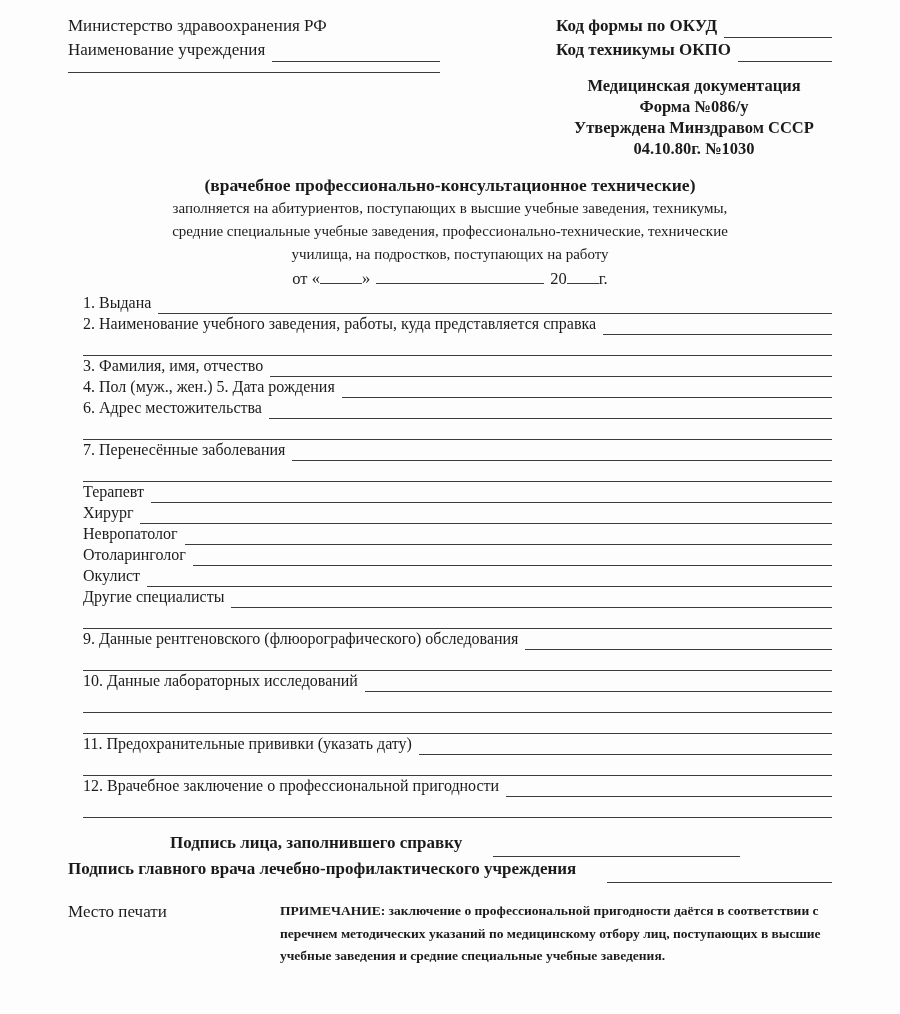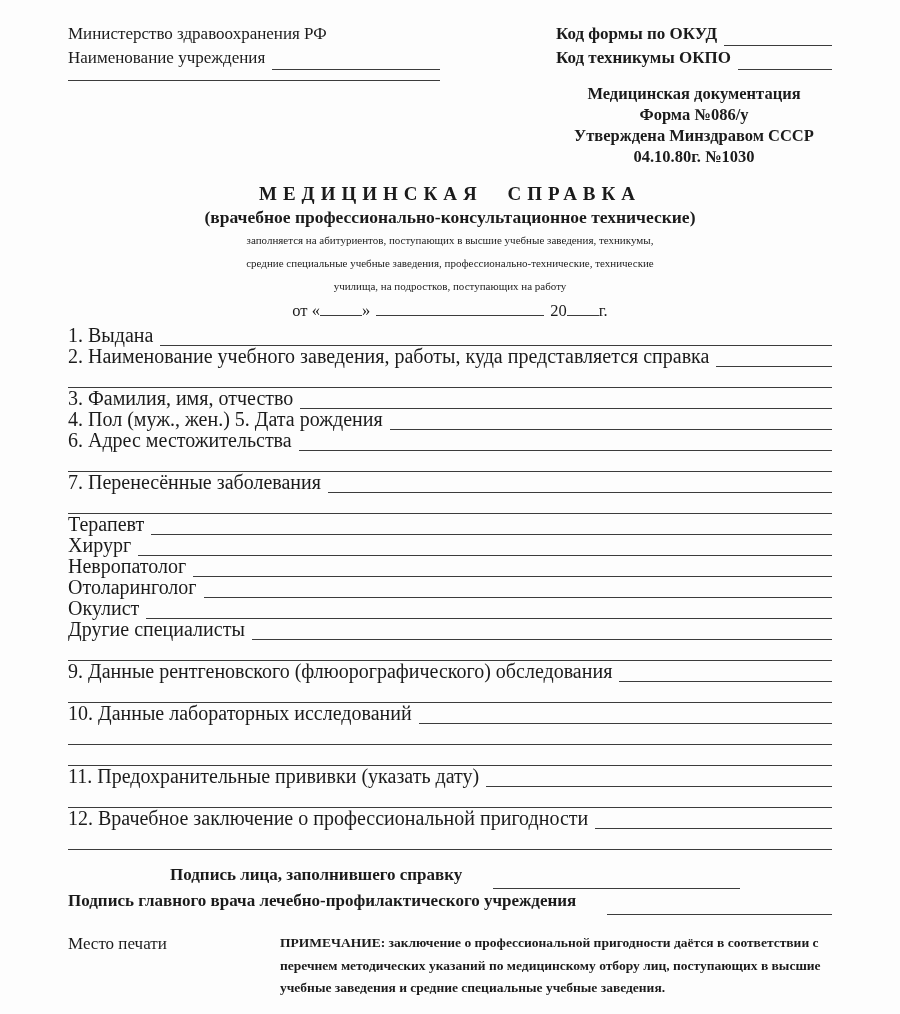--- a/index.html
+++ b/index.html
@@ -4,46 +4,46 @@
 <style>
   * { margin:0; padding:0; box-sizing:border-box; }
   html, body { width:900px; }
   body {
     width:900px; height:1014px;
     background:#fdfdfd;
     color:#1b1b1b;
     font-family:"Liberation Serif", serif;
     overflow:hidden;
   }
-  .page { width:900px; height:1014px; padding:22px 68px 0 68px; }
+  .page { width:900px; height:1014px; padding:14px 68px 0 68px; }
 
   
   .header { display:flex; justify-content:space-between; }
   .h-left { width:372px; font-size:17px; line-height:24px; }
   .h-left .row { display:flex; }
   .h-left .spacer { height:10px; }
   .h-right { width:276px; font-size:17px; line-height:24px; font-weight:bold; }
   .h-right .row { display:flex; }
   .doc-block { margin-top:13px; font-weight:bold; font-size:16.5px; line-height:21px; text-align:center; }
 
   
   .fill { flex:1; border-bottom:1.5px solid #3c3c3c; margin-left:7px; min-width:20px; }
   .fill.nogap { margin-left:0; }
 
   
   .title-block { text-align:center; margin-top:15px; }
   .main-title { font-size:19px; font-weight:bold; letter-spacing:6px; word-spacing:14px; line-height:24px; }
   .subtitle { font-size:17.5px; font-weight:bold; line-height:23px; }
-  .desc { font-size:11px; line-height:23px; }
+  .desc { font-size:15px; line-height:23px; }
   .date-line { font-size:16.5px; line-height:23px; margin-top:1px; }
   .dfill { display:inline-block; border-bottom:1.5px solid #3c3c3c; height:15px; vertical-align:baseline; }
   .w40 { width:42px; } .w170 { width:168px; margin:0 6px; } .w30 { width:32px; }
 
   
-  .rows { margin-top:3px; font-size:20px; }
+  .rows { margin-top:3px; font-size:16px;margin-left:15px; }
   .row21 { display:flex; height:21px; line-height:20px; white-space:nowrap; }
 
   
   .sig { font-weight:bold; font-size:17px; margin-top:13px; }
   .sig .row { display:flex; height:26px; line-height:24px; white-space:nowrap;gap:24px; }
   .sig-1 { margin-left:102px; margin-right:92px; }
 
   
   .footer { display:flex; margin-top:17px; }
   .stamp { width:212px; font-size:17px; line-height:24px; }
@@ -78,21 +78,20 @@
       <div class="doc-block">
         <div>Медицинская документация</div>
         <div>Форма №086/у</div>
         <div>Утверждена Минздравом СССР</div>
         <div>04.10.80г. №1030</div>
       </div>
     </div>
   </div>
 
   <div class="title-block">
-    <div class="main-title">МЕДИЦИНСКАЯ СПРАВКА</div>
     <div class="subtitle">(врачебное профессионально-консультационное технические)</div>
     <div class="desc">заполняется на абитуриентов, поступающих в высшие учебные заведения, техникумы,</div>
     <div class="desc">средние специальные учебные заведения, профессионально-технические, технические</div>
     <div class="desc">училища, на подростков, поступающих на работу</div>
     <div class="date-line">
       <span>от «</span><span class="dfill w40"></span><span>»</span><span class="dfill w170"></span><span>20</span><span class="dfill w30"></span><span>г.</span>
     </div>
   </div>
 
   <div class="rows">

